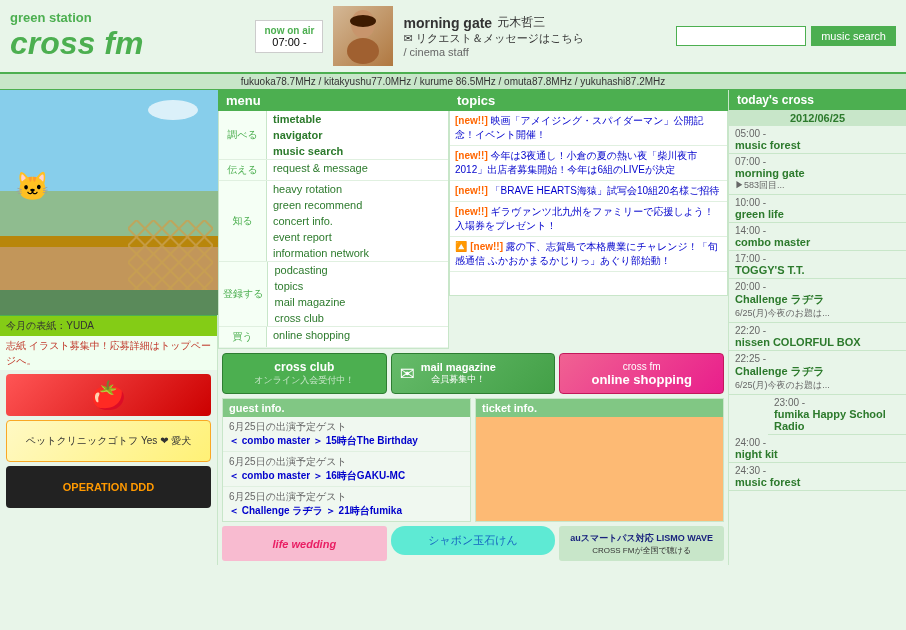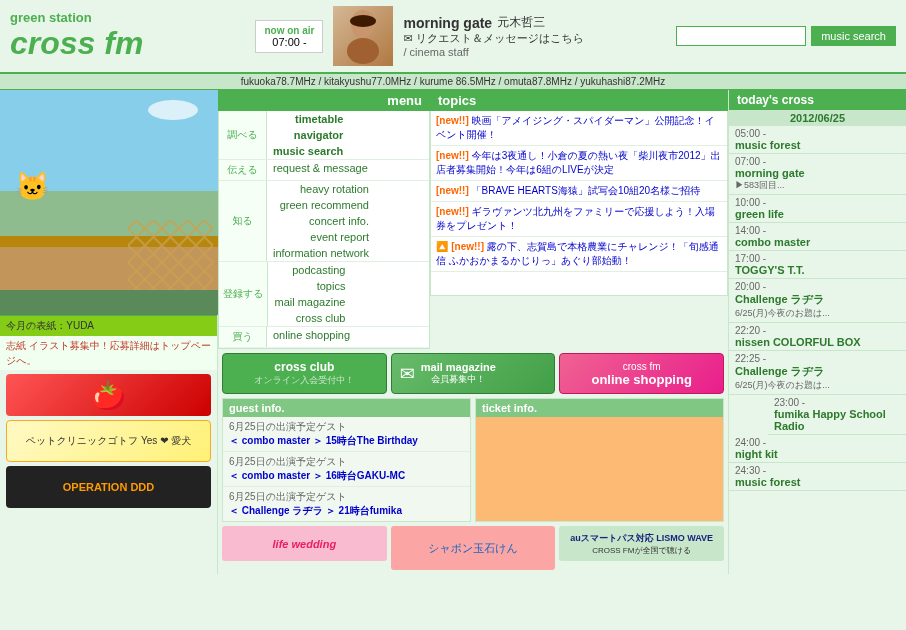--- a/index.html
+++ b/index.html
@@ -108,21 +108,21 @@
     </div>
     <div style="margin:4px 6px;background:#222;border-radius:4px;height:42px;display:flex;align-items:center;justify-content:center;cursor:pointer;">
       <span style="color:#ff9900;font-size:11px;font-weight:bold;">OPERATION DDD</span>
     </div>
   </div>
 
   <div style="width:510px;flex-shrink:0;display:flex;flex-direction:column;">
 
     <div style="display:flex;">
 
-      <div style="width:212px;flex-shrink:0;text-align:right;">
+      <div style="width:231px;flex-shrink:0;">
         <div class="section-header" style="background:#4caf50;color:#fff;font-size:13px;font-weight:bold;padding:3px 8px;">menu</div>
         <div style="background:#fff;border:1px solid #c8e6c9;border-top:none;">
 
           <div class="menu-row" style="display:flex;border-bottom:1px solid #e0f0e0;">
             <div style="color:#4caf50;font-size:10px;padding:3px 4px;min-width:48px;background:#f5fff5;display:flex;align-items:center;justify-content:center;flex-shrink:0;border-right:1px solid #c8e6c9;">調べる</div>
             <div style="display:flex;flex-direction:column;font-weight:bold;">
               <a href="#" style="color:#2c7a2c;font-size:11px;padding:2px 6px;text-decoration:none;display:block;">timetable</a>
               <a href="#" style="color:#2c7a2c;font-size:11px;padding:2px 6px;text-decoration:none;display:block;">navigator</a>
               <a href="#" style="color:#2c7a2c;font-size:11px;padding:2px 6px;text-decoration:none;display:block;">music search</a>
             </div>
@@ -236,21 +236,21 @@
 
       <div style="flex:1;background:#fdba74;border:1px solid #c8e6c9;">
         <div style="background:#81c784;color:#fff;font-size:11px;font-weight:bold;padding:3px 6px;">ticket info.</div>
       </div>
     </div>
 
     <div style="display:flex;gap:4px;padding:4px;">
       <div style="flex:1;height:35px;background:#f8bbd0;border-radius:3px;display:flex;align-items:center;justify-content:center;cursor:pointer;">
         <span style="color:#e91e63;font-size:11px;font-style:italic;font-weight:bold;">life wedding</span>
       </div>
-      <div style="flex:1;height:44px;background:#fca5a5;border-radius:3px;display:flex;align-items:center;justify-content:center;cursor:pointer;">
+      <div style="flex:1;height:29px;background:#5eead4;border-radius:14px;display:flex;align-items:center;justify-content:center;cursor:pointer;">
         <span style="color:#1565c0;font-size:11px;">シャボン玉石けん</span>
       </div>
       <div style="flex:1;height:35px;background:#c8e6c9;border-radius:3px;display:flex;align-items:center;justify-content:center;cursor:pointer;flex-direction:column;">
         <span style="color:#1a237e;font-size:9px;font-weight:bold;">auスマートパス対応 LISMO WAVE</span>
         <span style="color:#333;font-size:8px;">CROSS FMが全国で聴ける</span>
       </div>
     </div>
 
   </div>
 

